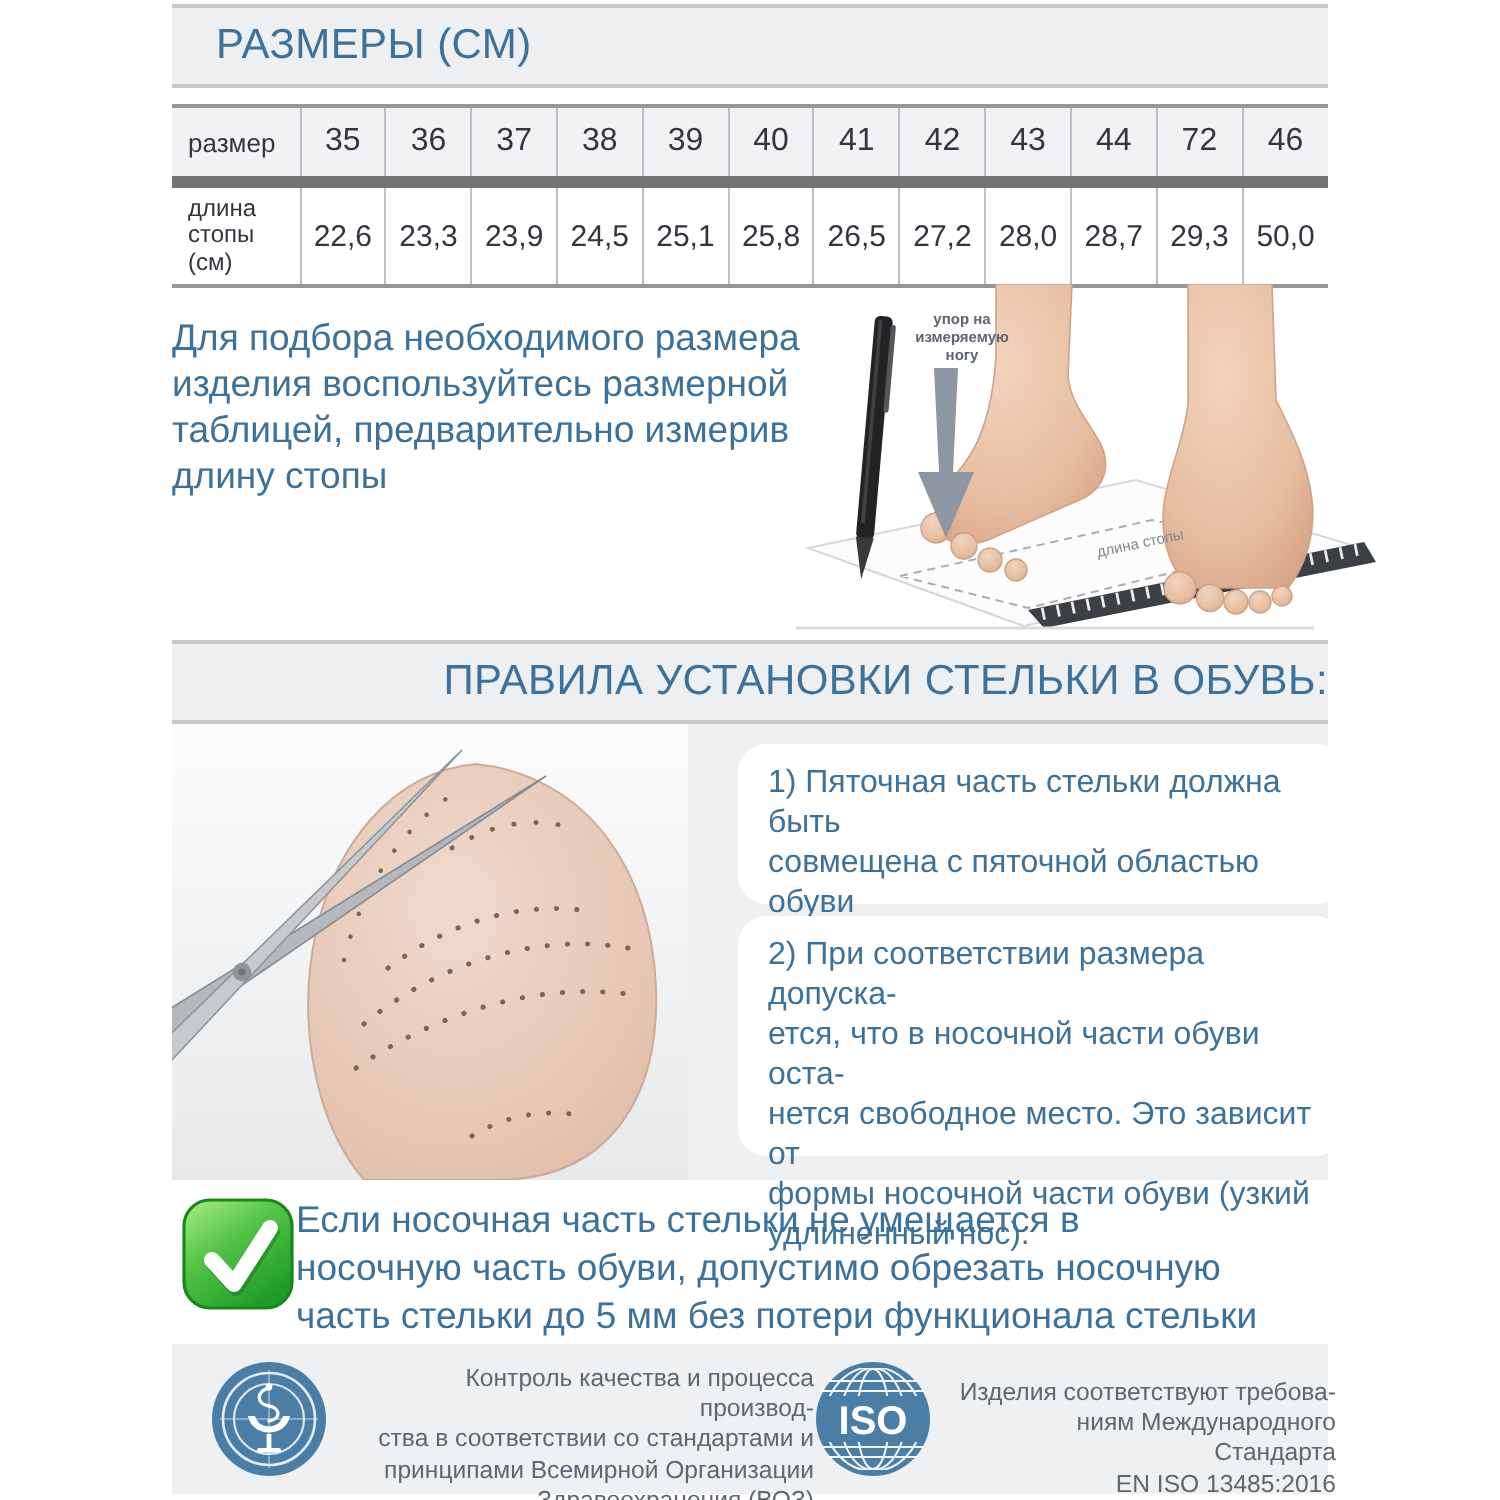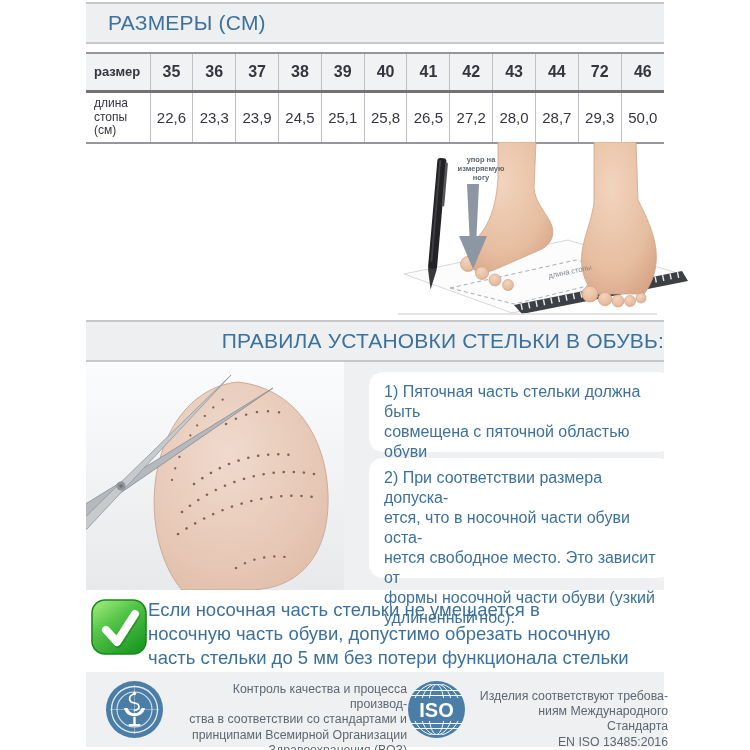--- a/index.html
+++ b/index.html
@@ -16,21 +16,21 @@
   #bar-sizes { top:2px; }
   #bar-rules { top:320px;justify-content:flex-end; }
 
   
   .size-table-wrap { position:absolute; left:86px; top:52px; width:578px; }
   table.size-table { width:578px; border-collapse:collapse; table-layout:fixed;
     border-top:2px solid #96969d; border-bottom:2px solid #96969d; }
   table.size-table td { border-left:1px solid #bfbfc6; text-align:center; color:#35353f; }
   table.size-table td:first-child { border-left:none; text-align:left; padding-left:8px; }
   table.size-table tr.row-sizes { height:38px; background:#f1f2f4; }
-  table.size-table tr.row-sizes td { border-bottom:3px solid #737373; font-size:16px;font-weight:bold; }
+  table.size-table tr.row-sizes td { border-bottom:6px solid #737373; font-size:16px; }
   table.size-table tr.row-sizes td:first-child { font-size:13px; }
   table.size-table tr.row-lengths { height:52px; background:#ffffff; }
   table.size-table tr.row-lengths td { font-size:15px; }
   table.size-table tr.row-lengths td:first-child { font-size:12px; line-height:13.5px; }
   table.size-table col.c-label { width:64px; }
 
   
   .intro { position:absolute; left:86px; top:157px; width:340px; color:#3c719c;
     font-size:18.5px; line-height:23px; }
 
@@ -119,20 +119,24 @@
         <td data-bind="size_table.foot_lengths_cm.7">27,2</td>
         <td data-bind="size_table.foot_lengths_cm.8">28,0</td>
         <td data-bind="size_table.foot_lengths_cm.9">28,7</td>
         <td data-bind="size_table.foot_lengths_cm.10">29,3</td>
         <td data-bind="size_table.foot_lengths_cm.11">50,0</td>
       </tr>
     </tbody>
       </table>
   </div>
 
+  <div class="intro" data-bind-lines="intro.lines">Для подбора необходимого размера
+изделия воспользуйтесь размерной
+таблицей, предварительно измерив
+длину стопы</div>
 
   <div class="measure-illus">
     <svg width="312" height="173" viewBox="0 0 312 173">
       <defs>
         <radialGradient id="skinG" cx="40%" cy="30%" r="80%">
           <stop offset="0%" stop-color="#f2d4bd"></stop>
             <stop offset="70%" stop-color="#e6bd9f"></stop>
             <stop offset="100%" stop-color="#d8a588"></stop>
         </radialGradient>
       </defs>

